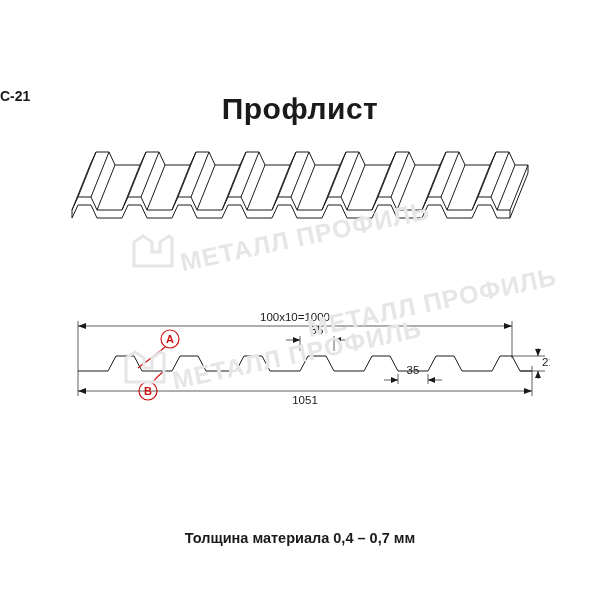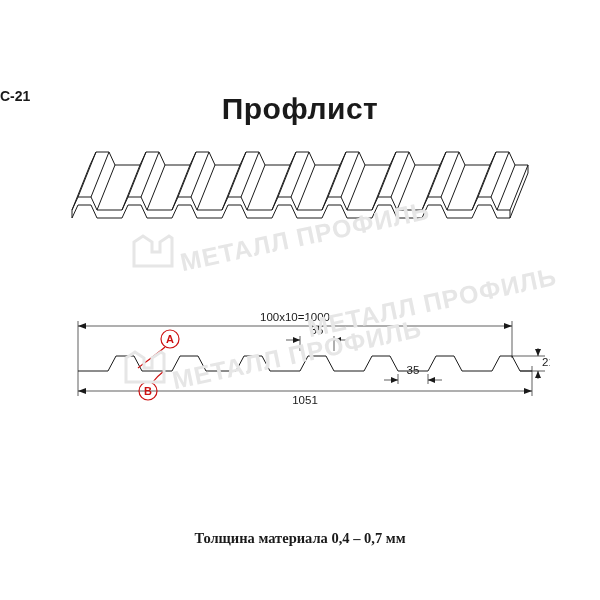--- a/index.html
+++ b/index.html
@@ -44,21 +44,20 @@
   }
   .footer {
     position: absolute;
     top: 530px;
     left: 0;
     width: 600px;
     text-align: center;
     font-size: 14.5px;
     font-weight: bold;
     color: #1a1a1a;
-    font-family: Liberation Serif, serif;
   }
   .iso-wrap {
     position: absolute;
     top: 130px;
     left: 60px;
     width: 480px;
     height: 120px;
   }
   .section-wrap {
     position: absolute;

